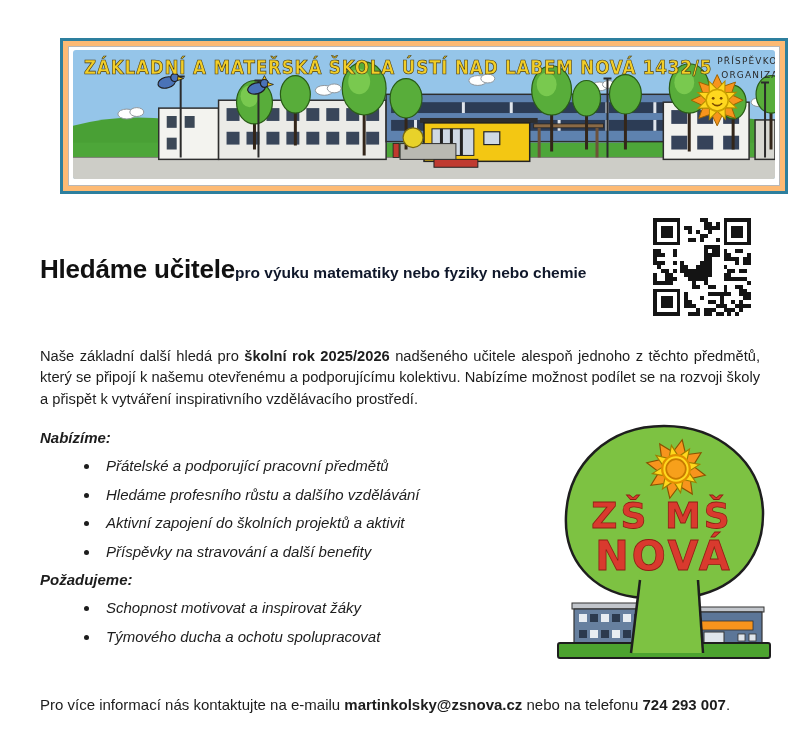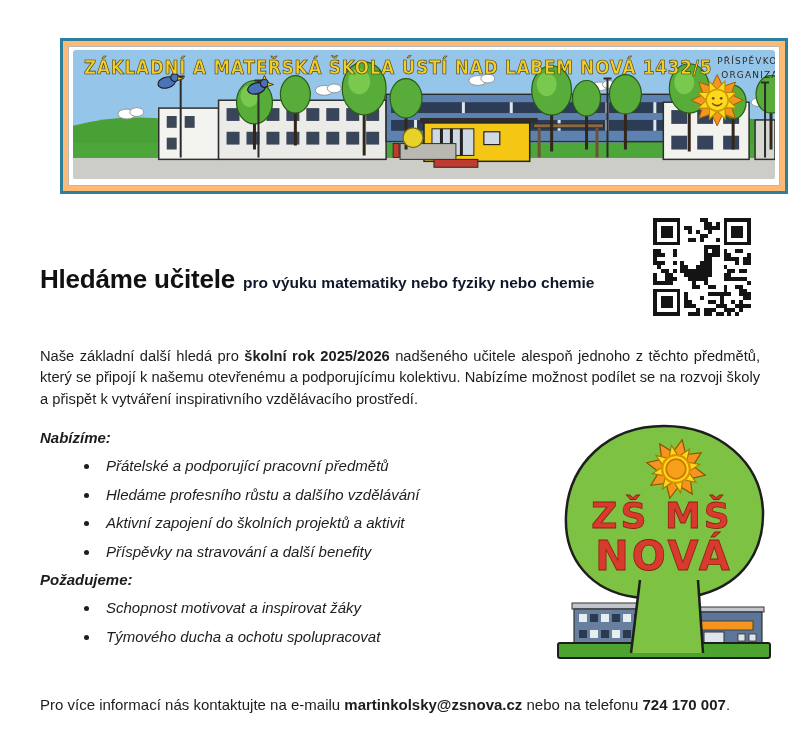--- a/index.html
+++ b/index.html
@@ -11,21 +11,21 @@
           border:3px solid #2d7f9e;background:#fdba74;padding:5px;box-sizing:border-box;margin-left:25px;}
   .banner-inner{width:100%;height:100%;border:1px solid #b8b8b8;box-sizing:border-box;background:#fff;}
   .banner-inner svg{display:block;width:100%;height:100%;}
 
   
   .qr{position:absolute;left:649px;top:214px;width:106px;height:106px;background:#fff;
       display:flex;align-items:center;justify-content:center;}
   .qr svg{width:98px;height:98px;}
 
   
-  .headline{position:absolute;left:40px;top:254px;display:flex;align-items:baseline;gap:8px;white-space:nowrap;margin-top:10px;}
+  .headline{position:absolute;left:40px;top:254px;display:flex;align-items:baseline;gap:0;white-space:nowrap;}
   .headline .big{font-size:26px;font-weight:700;letter-spacing:-0.2px;color:#111;}
   .headline .small{font-size:15.5px;font-weight:700;color:#0f172a;}
 
   
   .intro{position:absolute;left:40px;top:331px;width:720px;font-size:14.7px;line-height:21.5px;
          text-align:justify;color:#1d1d1d;}
   .intro b{font-weight:700;}
 
   
   .lists{position:absolute;left:40px;top:429px;width:505px;font-size:15px;color:#1d1d1d;font-style:italic;}
@@ -598,15 +598,15 @@
       <rect x="6" y="221" width="212" height="15" rx="2" fill="#4ca32f" stroke="#1e1e1e" stroke-width="2"></rect>
 
       <g>
         <polygon points="88,150 146,150 151,231 79,231" fill="#7dc242"></polygon>
         <path d="M88 158 L79 231" fill="none" stroke="#1e1e1e" stroke-width="2.5"></path>
         <path d="M146 158 L151 231" fill="none" stroke="#1e1e1e" stroke-width="2.5"></path>
       </g>
     </svg>
   </div>
 
-  <p class="footer"><span>Pro více informací nás kontaktujte na e-mailu </span><b>martinkolsky@zsnova.cz</b><span> nebo na telefonu </span><b>724 170 007</b><span>.</span></p>
+  <p class="footer"><span>Pro více informací nás kontaktujte na e-mailu </span><b>martinkolsky@zsnova.cz</b><span> nebo na telefonu </span><b>724 293 007</b><span>.</span></p>
 
 </div>
 
 </body></html>

